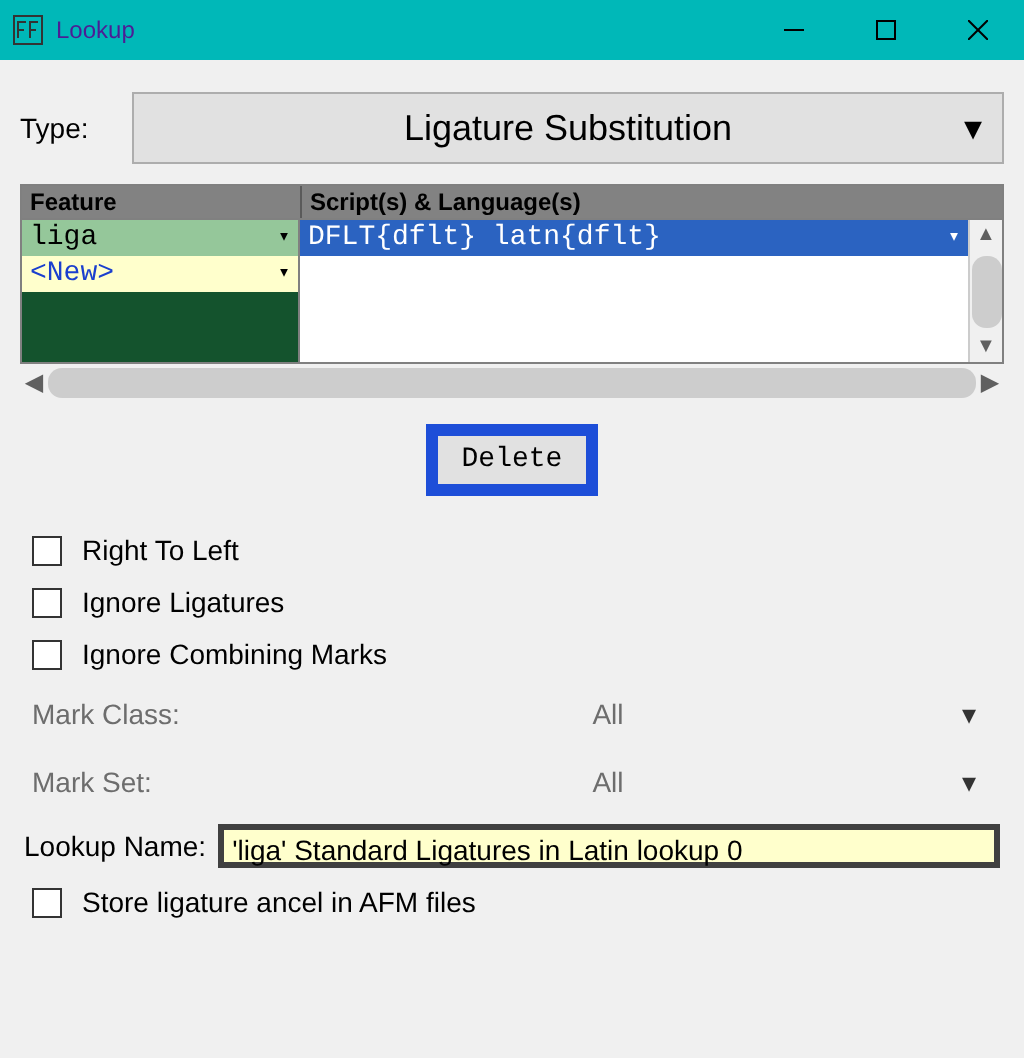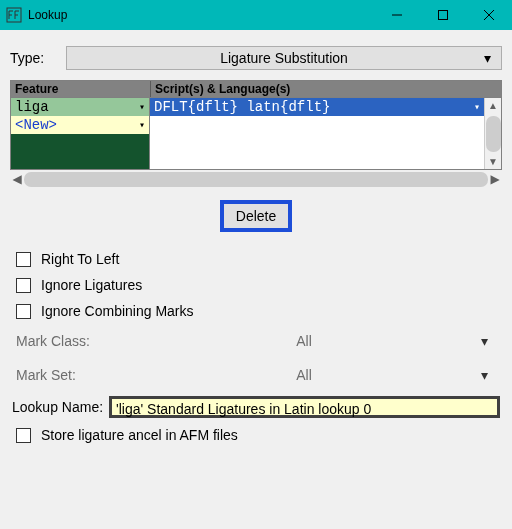--- a/index.html
+++ b/index.html
@@ -19,21 +19,21 @@
   padding-left: 6px;
 }
 .titlebar .icon {
   width: 16px; height: 16px;
   margin-right: 6px;
   display: inline-flex;
   align-items: center; justify-content: center;
 }
 .titlebar .title {
   flex: 1;
-  color: #000000;
+  color: #4c1d95;
   font-size: 12px;
 }
 .titlebar .ctrl {
   width: 46px; height: 30px;
   display: flex; align-items: center; justify-content: center;
   color: #000;
 }
 .content {
   padding: 16px 10px 10px 10px;
 }
@@ -41,26 +41,26 @@
   display: flex;
   align-items: center;
   gap: 8px;
   margin-bottom: 10px;
 }
 .type-row .label { width: 48px; font-size: 14px; }
 .select-wide {
   flex: 1;
   border: 1px solid #adadad;
   background: #e1e1e1;
-  height: 24px;
+  height: 36px;
   display: flex;
   align-items: center;
   justify-content: center;
   position: relative;
-  font-size: 14px;
+  font-size: 18px;
 }
 .select-wide .caret {
   position: absolute; right: 10px;
 }
 .table-area {
   border: 0;
   margin-bottom: 12px;
 }
 .table-header {
   display: flex;
@@ -124,22 +124,22 @@
   display: flex;
   align-items: center;
   height: 18px;
 }
 .hscroll .arrow { font-size: 12px; color: #606060; width: 14px; text-align: center; }
 .hscroll .track {
   flex: 1; height: 15px; background: #cdcdcd; border-radius: 7px;
 }
 .center-row { display: flex; justify-content: center; margin: 10px 0 14px 0; }
 .btn {
-  background: #e1e1e1; border: 4px solid #1d4ed8;
-  padding: 4px 12px; font-size: 14px;
+  background: #e1e1e1; border: 6px solid #1d4ed8;
+  padding: 4px 12px; font-size: 14px; font-family: Liberation Mono, monospace;
 }
 .check-row {
   display: flex; align-items: center;
   gap: 10px;
   padding: 5px 6px;
   font-size: 14px;
   text-align: center;
 }
 .check {
   width: 15px; height: 15px; border: 1px solid #333; background: #fff;

